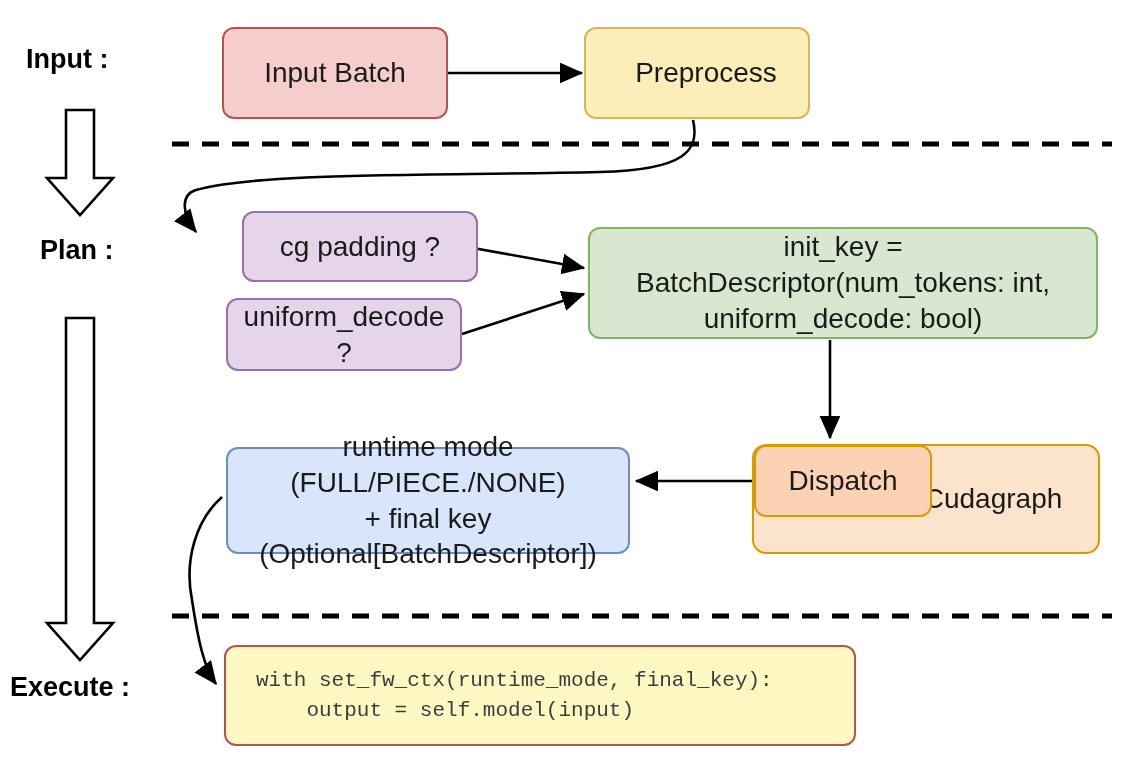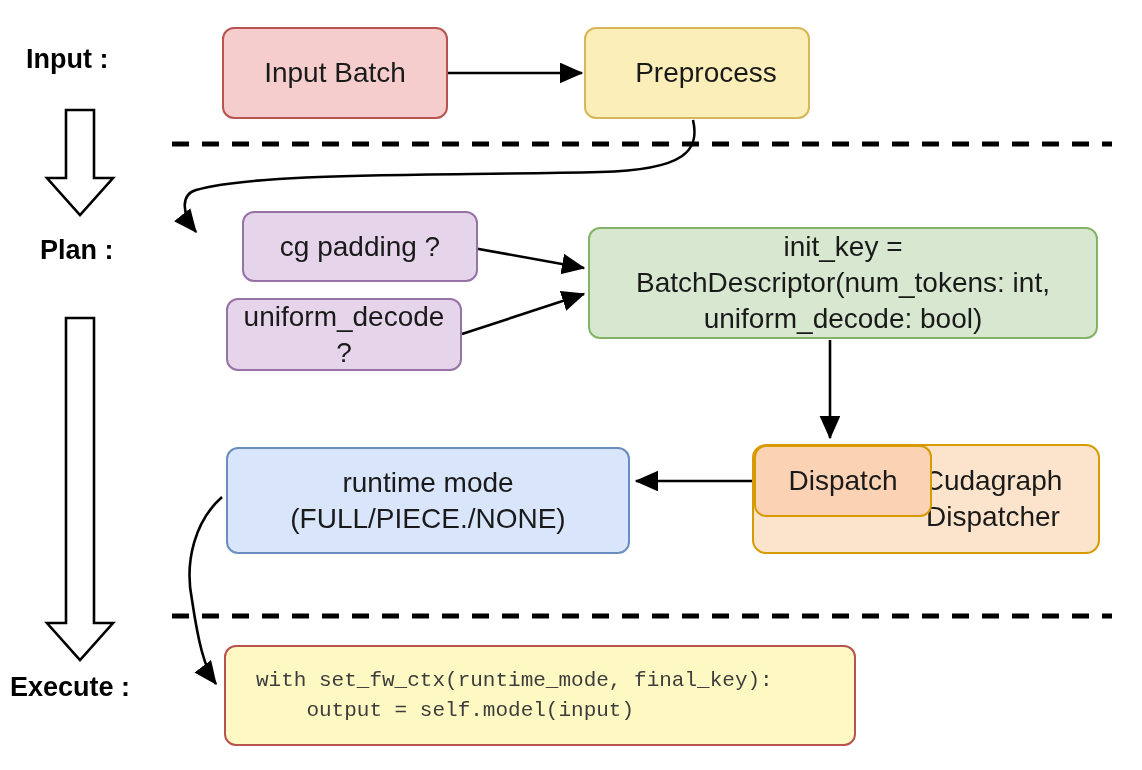--- a/index.html
+++ b/index.html
@@ -121,29 +121,29 @@
     <span class="txt">uniform_decode ?</span>
   </div>
 
   <div class="node green" style="left:588px; top:227px; width:510px; height:112px; flex-direction:column; justify-content:center;">
     <span class="txt">init_key = BatchDescriptor(num_tokens: int,</span>
     <span class="txt">uniform_decode: bool)</span>
   </div>
 
   <div class="node orange-outer" style="left:752px; top:444px; width:348px; height:110px; flex-direction:column; justify-content:center; align-items:flex-end; padding-right:20px;">
     <span class="txt" style="width:170px; text-align:center;">Cudagraph</span>
-    <span class="txt" style="width:170px; text-align:center;">Dispatcher</span>
   </div>
 
   <div class="node orange-inner" style="left:754px; top:445px; width:178px; height:72px;">
     <span class="txt">Dispatch</span>
   </div>
 
   <div class="node blue" style="left:226px; top:447px; width:404px; height:107px; flex-direction:column; justify-content:center;">
     <span class="txt">runtime mode (FULL/PIECE./NONE)</span>
+    <span class="txt">+ final key (Optional[BatchDescriptor])</span>
   </div>
 
   <div class="node code" style="left:224px; top:645px; width:632px; height:101px; flex-direction:column; align-items:flex-start; justify-content:center;">
     <span class="txt">with set_fw_ctx(runtime_mode, final_key):</span>
     <span class="txt">    output = self.model(input)</span>
   </div>
 
 </div>
 
 </body></html>

